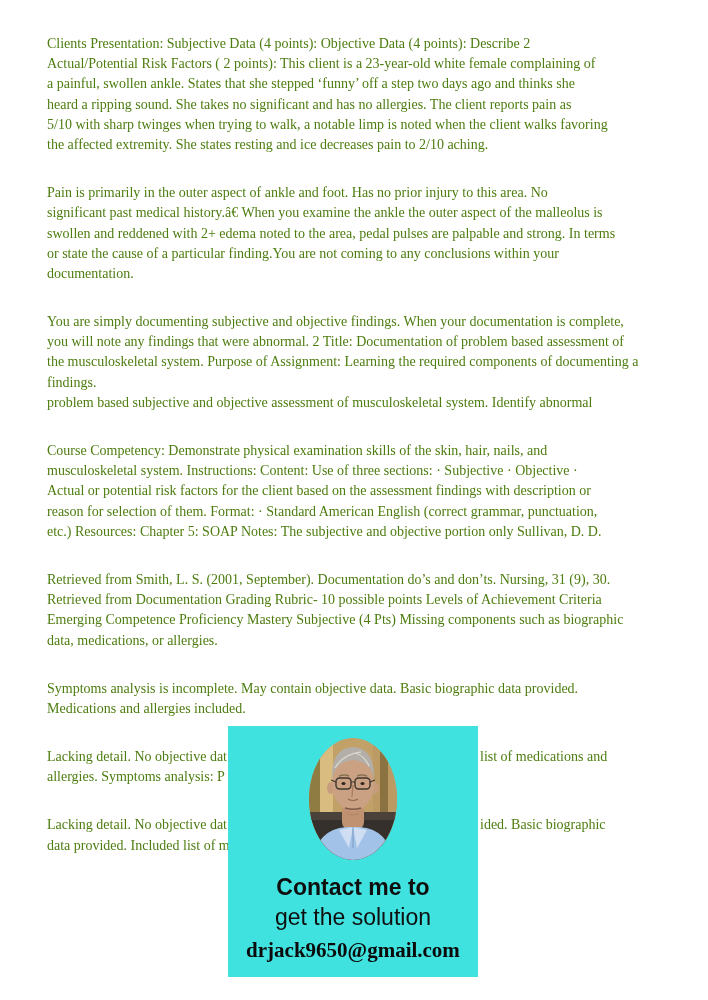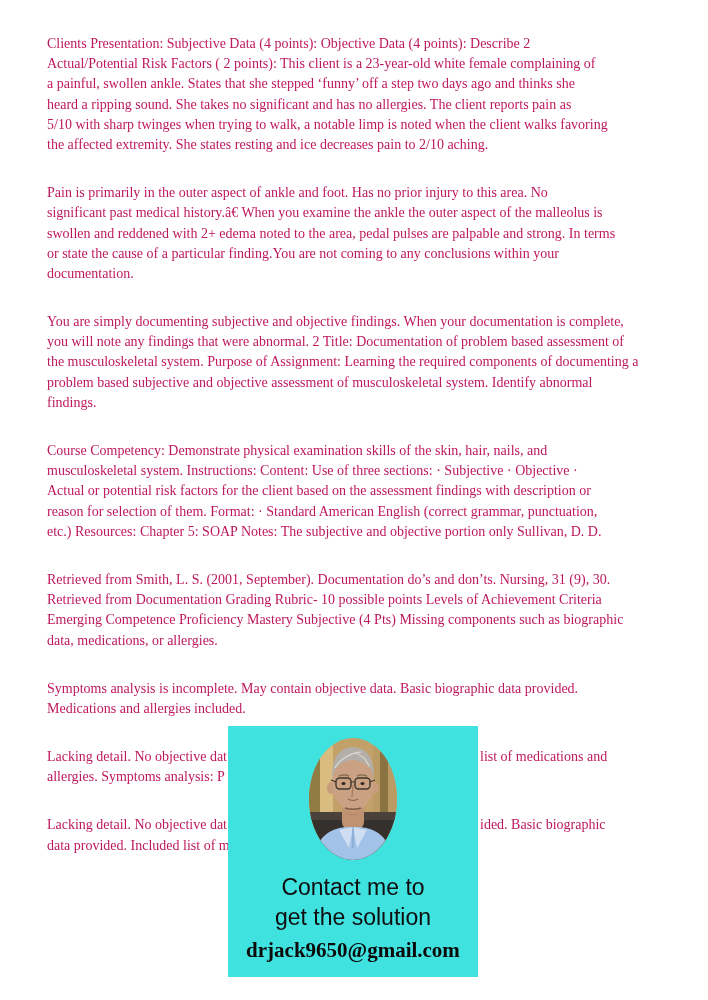--- a/index.html
+++ b/index.html
@@ -36,21 +36,21 @@
     text-align:center;
   }
   .photo {
     display:block;
     margin:12px auto 0 auto;
     width:88px; height:122px;
   }
   .overlay-heading {
     margin-top:12px;
     font-family:"Liberation Sans", sans-serif;
-    font-weight:400;
+    font-weight:700;
     font-size:23px;
     line-height:30px;
     color:#0e0e0e;
     text-align:center;
   }
   .overlay-heading-2 {
     font-family:"Liberation Sans", sans-serif;
     font-weight:400;
     font-size:23px;
     line-height:30px;
@@ -63,42 +63,42 @@
     font-weight:700;
     font-size:21px;
     line-height:26px;
     color:#0a0a0a;
     text-align:center;
   }
 </style>
 </head>
 <body>
 
-<div class="doc" id="doc" style="color: #be185d;">
+<div class="doc" id="doc" style="color: #4d7c0f;">
     <div class="para">
       <div class="line"><span>Clients Presentation: Subjective Data (4 points): Objective Data (4 points): Describe 2</span></div>
       <div class="line"><span>Actual/Potential Risk Factors ( 2 points): This client is a 23-year-old white female complaining of</span></div>
       <div class="line"><span>a painful, swollen ankle. States that she stepped ‘funny’ off a step two days ago and thinks she</span></div>
       <div class="line"><span>heard a ripping sound. She takes no significant and has no allergies. The client reports pain as</span></div>
       <div class="line"><span>5/10 with sharp twinges when trying to walk, a notable limp is noted when the client walks favoring</span></div>
       <div class="line"><span>the affected extremity. She states resting and ice decreases pain to 2/10 aching.</span></div>
     </div>
     <div class="para">
       <div class="line"><span>Pain is primarily in the outer aspect of ankle and foot. Has no prior injury to this area. No</span></div>
       <div class="line"><span>significant past medical history.â€ When you examine the ankle the outer aspect of the malleolus is</span></div>
       <div class="line"><span>swollen and reddened with 2+ edema noted to the area, pedal pulses are palpable and strong. In terms</span></div>
       <div class="line"><span>or state the cause of a particular finding.You are not coming to any conclusions within your</span></div>
       <div class="line"><span>documentation.</span></div>
     </div>
     <div class="para">
       <div class="line"><span>You are simply documenting subjective and objective findings. When your documentation is complete,</span></div>
       <div class="line"><span>you will note any findings that were abnormal. 2 Title: Documentation of problem based assessment of</span></div>
       <div class="line"><span>the musculoskeletal system. Purpose of Assignment: Learning the required components of documenting a</span></div>
+      <div class="line"><span>findings.</span></div>
       <div class="line"><span>problem based subjective and objective assessment of musculoskeletal system. Identify abnormal</span></div>
-      <div class="line"><span>findings.</span></div>
     </div>
     <div class="para">
       <div class="line"><span>Course Competency: Demonstrate physical examination skills of the skin, hair, nails, and</span></div>
       <div class="line"><span>musculoskeletal system. Instructions: Content: Use of three sections: · Subjective · Objective ·</span></div>
       <div class="line"><span>Actual or potential risk factors for the client based on the assessment findings with description or</span></div>
       <div class="line"><span>reason for selection of them. Format: · Standard American English (correct grammar, punctuation,</span></div>
       <div class="line"><span>etc.) Resources: Chapter 5: SOAP Notes: The subjective and objective portion only Sullivan, D. D.</span></div>
     </div>
     <div class="para">
       <div class="line"><span>Retrieved from Smith, L. S. (2001, September). Documentation do’s and don’ts. Nursing, 31 (9), 30.</span></div>

